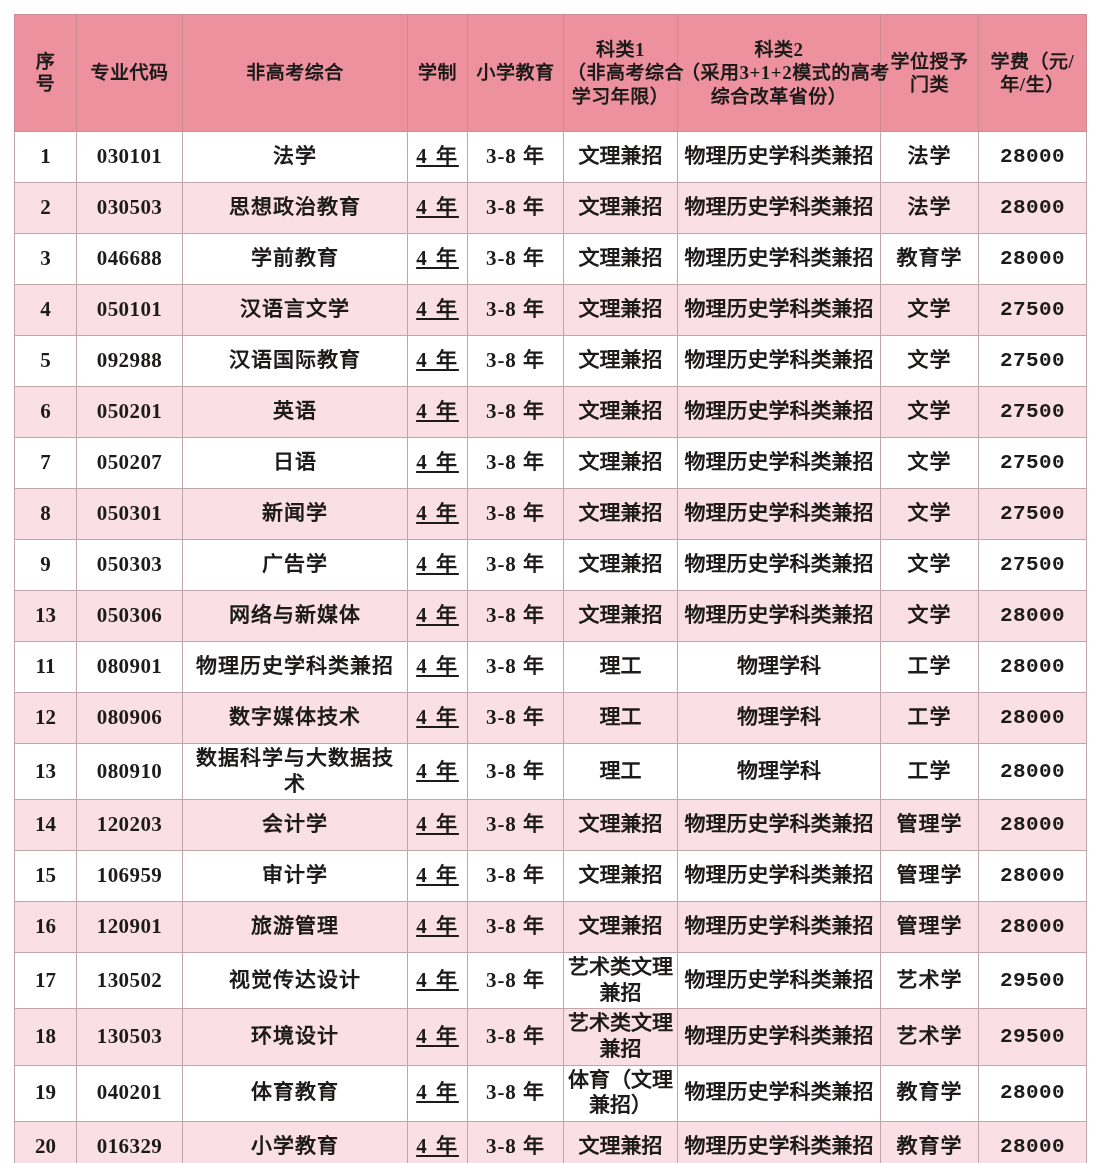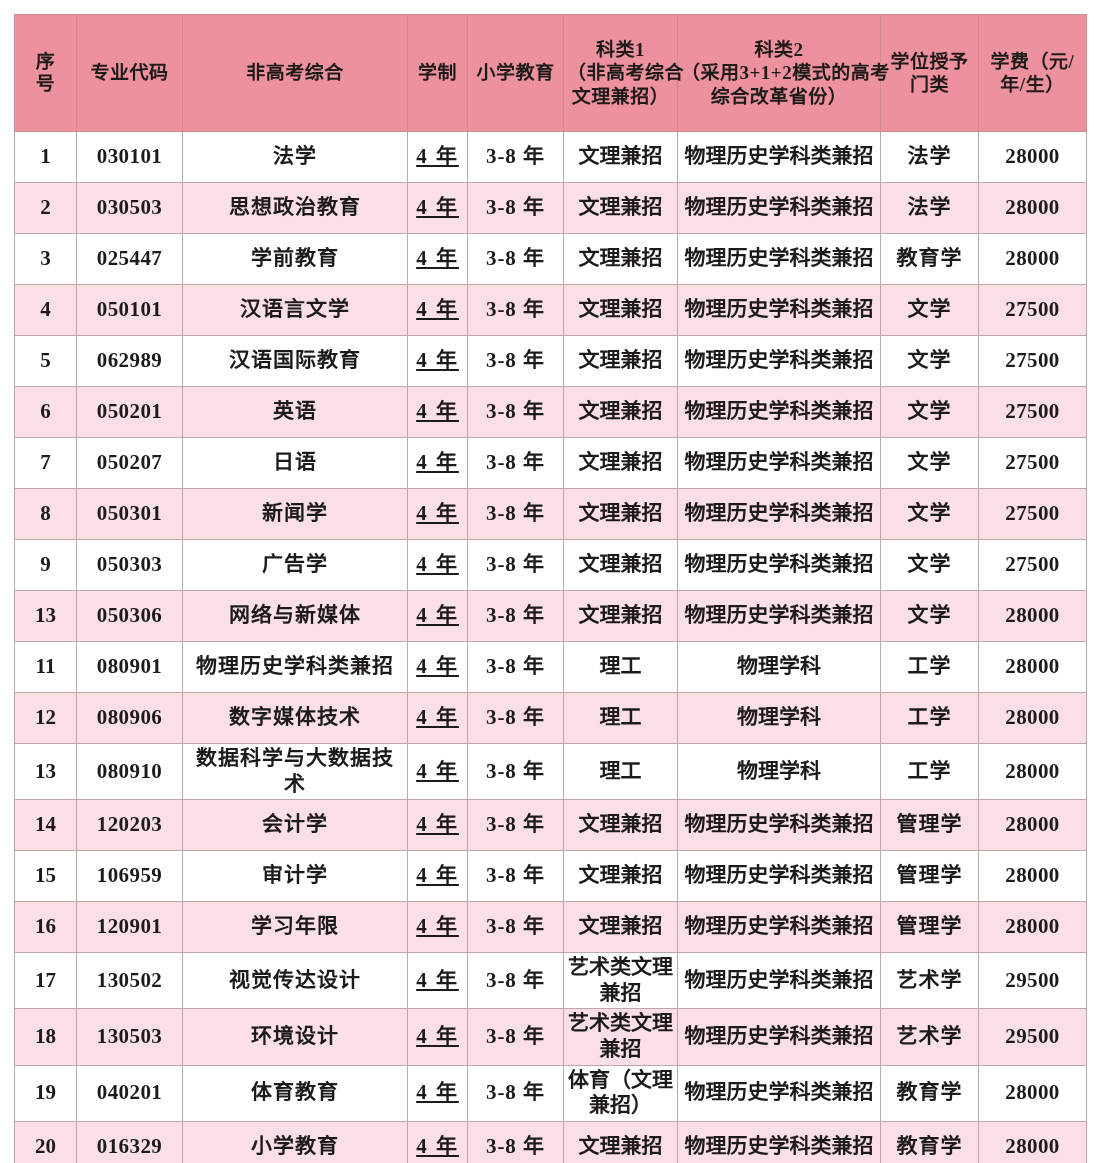--- a/index.html
+++ b/index.html
@@ -85,21 +85,21 @@
   tbody tr.row-even td { background: #fae0e4; }
 
   td.col-index  { font-size: 21px; }
   td.col-code   { font-size: 21px; letter-spacing: 0.4px; }
   td.col-name   { font-size: 21px; letter-spacing: 1px; }
   td.col-system { font-size: 21px; letter-spacing: 2px; text-decoration: underline; }
   td.col-years  { font-size: 21px; letter-spacing: 1px; }
   td.col-cat1   { font-size: 20px; }
   td.col-cat2   { font-size: 20px; }
   td.col-degree { font-size: 20px; letter-spacing: 1px; }
-  td.col-fee    { font-size: 21px; letter-spacing: 0.4px; }
+  td.col-fee    { font-size: 21px; letter-spacing: 0.4px; font-family: Liberation Mono, monospace; }
 
   tr.tall td { height: 66px; }
 
   .cell-wrap { display: block; }
 </style>
 </head>
 <body>
 
 <div class="sheet">
   <table class="major-table">
@@ -139,21 +139,21 @@
           </th>
           <th>
             <span class="th-stack">
               <span class="th-line">小学教育</span>
             </span>
           </th>
           <th>
             <span class="th-stack">
               <span class="th-line">科类1</span>
               <span class="th-line">（非高考综合</span>
-              <span class="th-line">文理兼招）</span>
+              <span class="th-line">学习年限）</span>
             </span>
           </th>
           <th>
             <span class="th-stack">
               <span class="th-line">科类2</span>
               <span class="th-line">（采用3+1+2模式的高考</span>
               <span class="th-line">综合改革省份）</span>
             </span>
           </th>
           <th>
@@ -227,21 +227,21 @@
           </td>
           <td class="col-fee">
             <span class="cell-wrap">28000</span>
           </td>
         </tr>
         <tr class="row-odd">
           <td class="col-index">
             <span class="cell-wrap">3</span>
           </td>
           <td class="col-code">
-            <span class="cell-wrap">025447</span>
+            <span class="cell-wrap">046688</span>
           </td>
           <td class="col-name">
             <span class="cell-wrap">学前教育</span>
           </td>
           <td class="col-system">
             <span class="cell-wrap">4 年</span>
           </td>
           <td class="col-years">
             <span class="cell-wrap">3-8 年</span>
           </td>
@@ -285,21 +285,21 @@
           </td>
           <td class="col-fee">
             <span class="cell-wrap">27500</span>
           </td>
         </tr>
         <tr class="row-odd">
           <td class="col-index">
             <span class="cell-wrap">5</span>
           </td>
           <td class="col-code">
-            <span class="cell-wrap">062989</span>
+            <span class="cell-wrap">092988</span>
           </td>
           <td class="col-name">
             <span class="cell-wrap">汉语国际教育</span>
           </td>
           <td class="col-system">
             <span class="cell-wrap">4 年</span>
           </td>
           <td class="col-years">
             <span class="cell-wrap">3-8 年</span>
           </td>
@@ -607,21 +607,21 @@
           </td>
         </tr>
         <tr class="row-even">
           <td class="col-index">
             <span class="cell-wrap">16</span>
           </td>
           <td class="col-code">
             <span class="cell-wrap">120901</span>
           </td>
           <td class="col-name">
-            <span class="cell-wrap">学习年限</span>
+            <span class="cell-wrap">旅游管理</span>
           </td>
           <td class="col-system">
             <span class="cell-wrap">4 年</span>
           </td>
           <td class="col-years">
             <span class="cell-wrap">3-8 年</span>
           </td>
           <td class="col-cat1">
             <span class="cell-wrap">文理兼招</span>
           </td>

